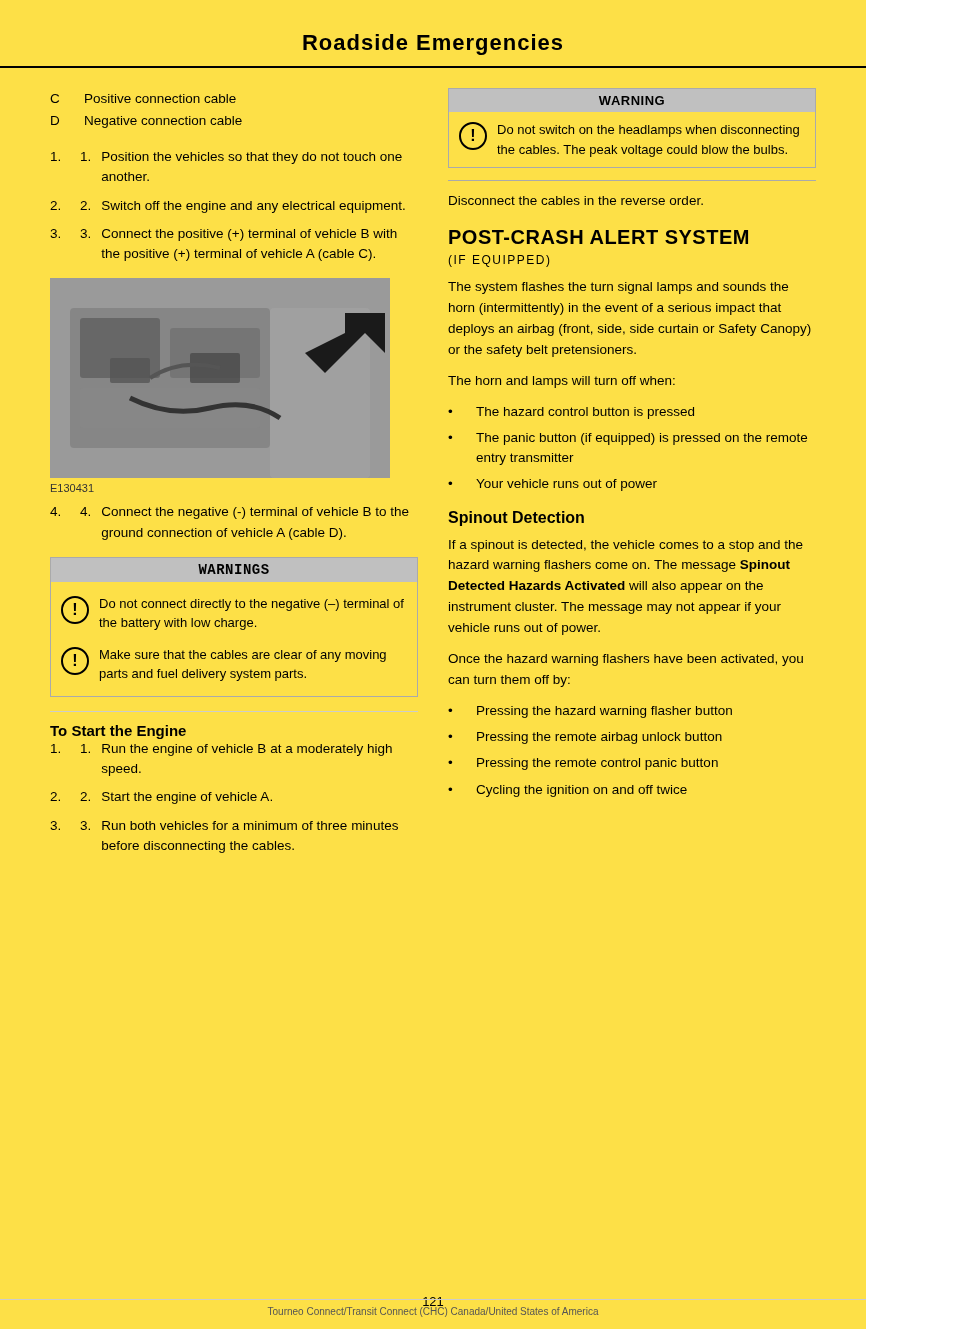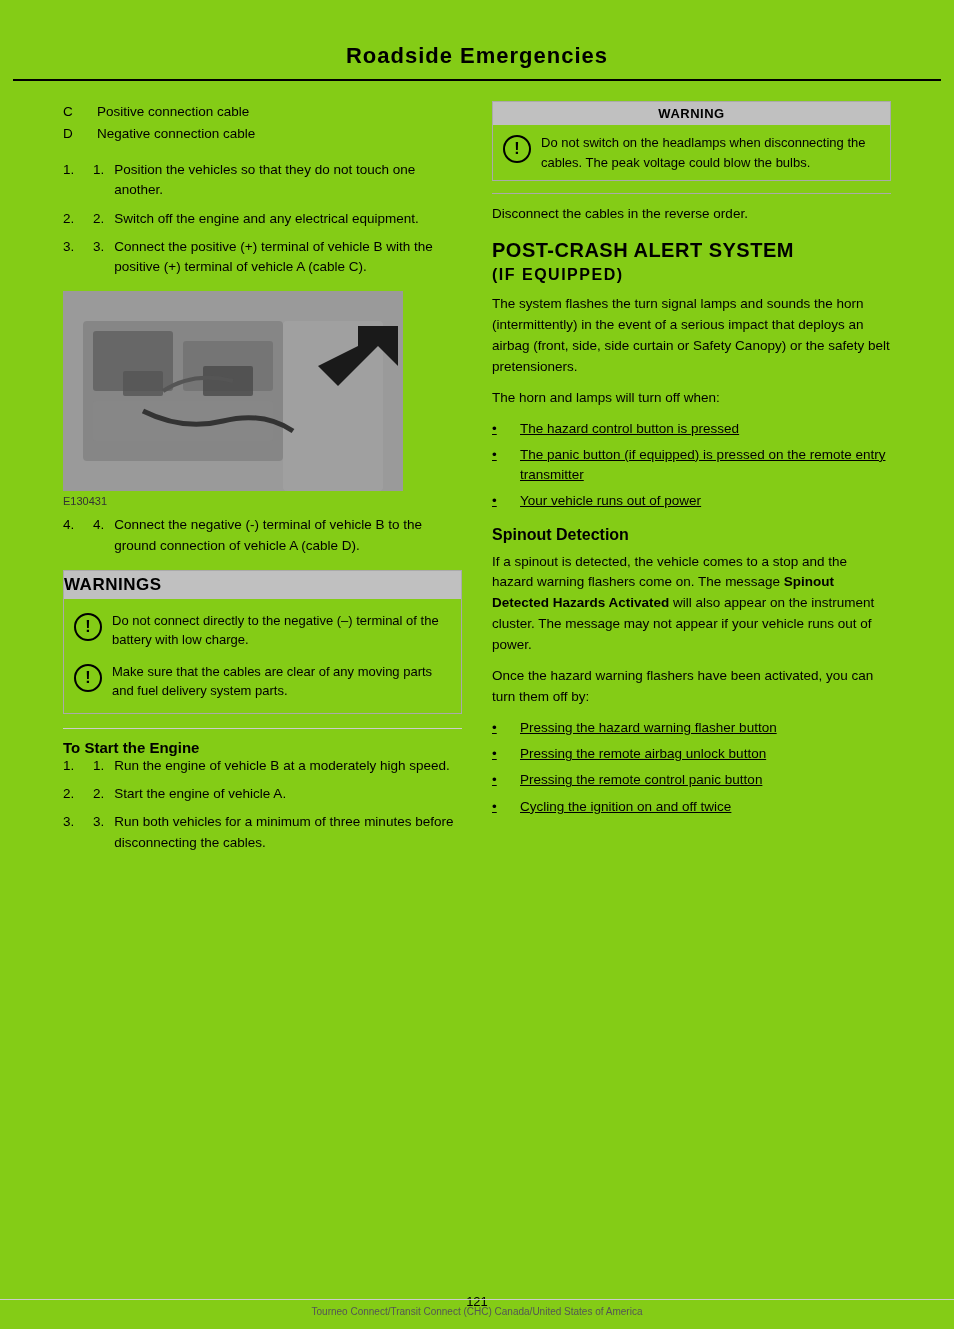--- a/index.html
+++ b/index.html
@@ -7,25 +7,25 @@
     body {
       font-family: Arial, sans-serif;
       background: #fff;
       color: #000;
       width: 954px;
       min-height: 1329px;
       position: relative;
     }
 
     .page-container {
-      width: 954px;
+      width: 866px;
       min-height: 1329px;
-      padding: 13px;
+      padding: 0;
       position: relative;
-      background: #84cc16;
+      background: #fde047;
     }
 
     
     .page-header {
       text-align: center;
       padding: 30px 60px 10px;
       border-bottom: 2px solid #000;
       margin-bottom: 20px;
     }
 
@@ -158,24 +158,26 @@
       margin-top: 2px;
     }
 
     .warnings-box {
       border: 1px solid #aaa;
       margin-bottom: 12px;
     }
 
     .warnings-header {
       background: #c0c0c0;
-      font-weight: 900;
-      font-size: 17px;
+      text-align: center;
+      font-weight: 900;
+      font-size: 14px;
       padding: 4px 0;
       letter-spacing: 0.5px;
+      font-family: Liberation Mono, monospace;
     }
 
     .warnings-entries {
       padding: 6px 10px;
     }
 
     .warning-entry {
       display: flex;
       gap: 10px;
       align-items: flex-start;
@@ -201,22 +203,22 @@
 
     .right-section-heading {
       font-size: 20px;
       font-weight: 900;
       margin: 14px 0 4px 0;
       letter-spacing: 0.5px;
       text-transform: uppercase;
     }
 
     .right-subheading {
-      font-size: 16px;
-      font-weight: 700;
+      font-size: 12px;
+      font-weight: 400;
       letter-spacing: 1.5px;
       text-transform: uppercase;
       margin-bottom: 10px;
     }
 
     .right-para {
       font-size: 13.5px;
       line-height: 1.55;
       margin-bottom: 10px;
     }
@@ -225,21 +227,20 @@
       list-style: none;
       margin-bottom: 10px;
     }
 
     .bullet-list li {
       font-size: 13.5px;
       line-height: 1.5;
       margin-bottom: 6px;
       display: flex;
       gap: 8px;
-      text-decoration: underline;
     }
 
     .bullet-list li::before {
       content: "•";
       min-width: 12px;
     }
 
     .spinout-heading {
       font-size: 16px;
       font-weight: 900;

